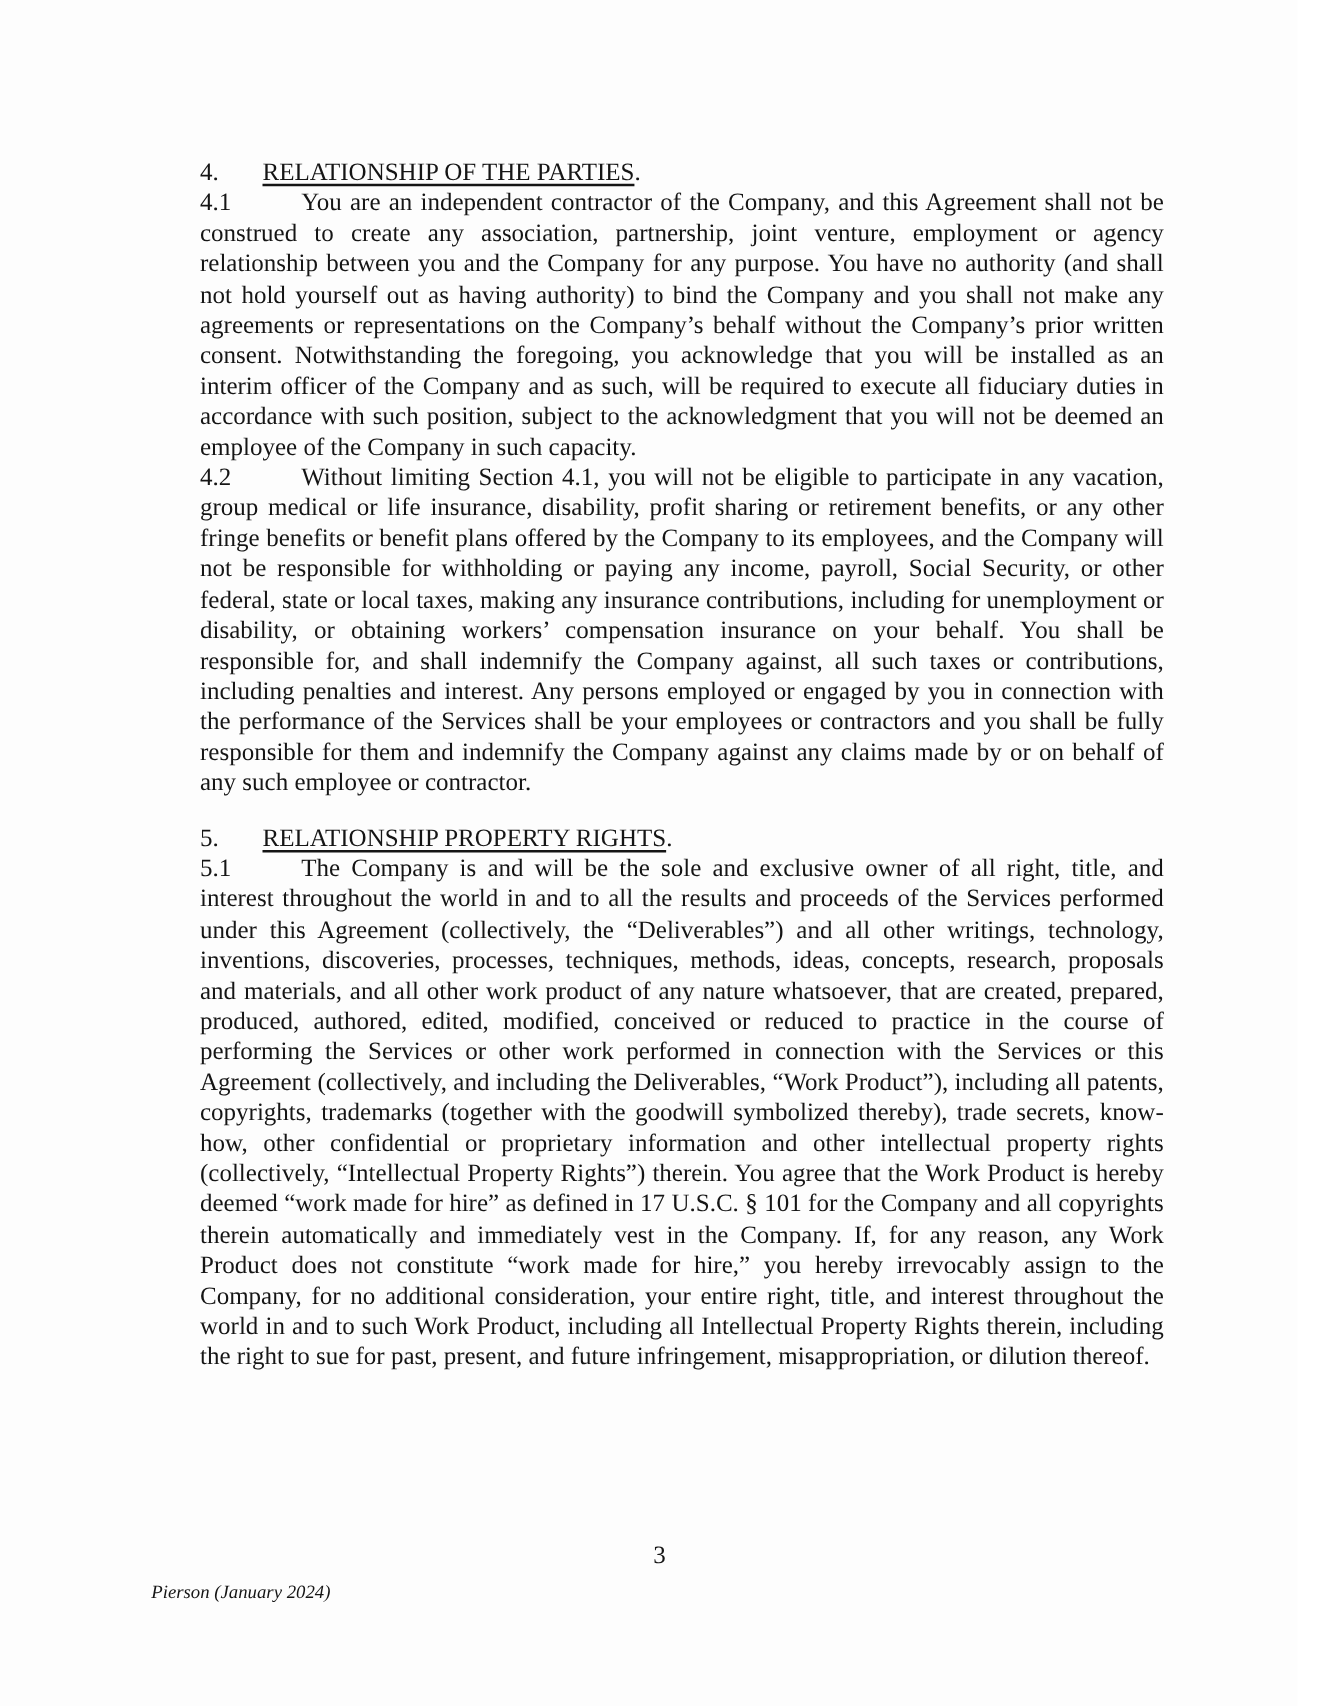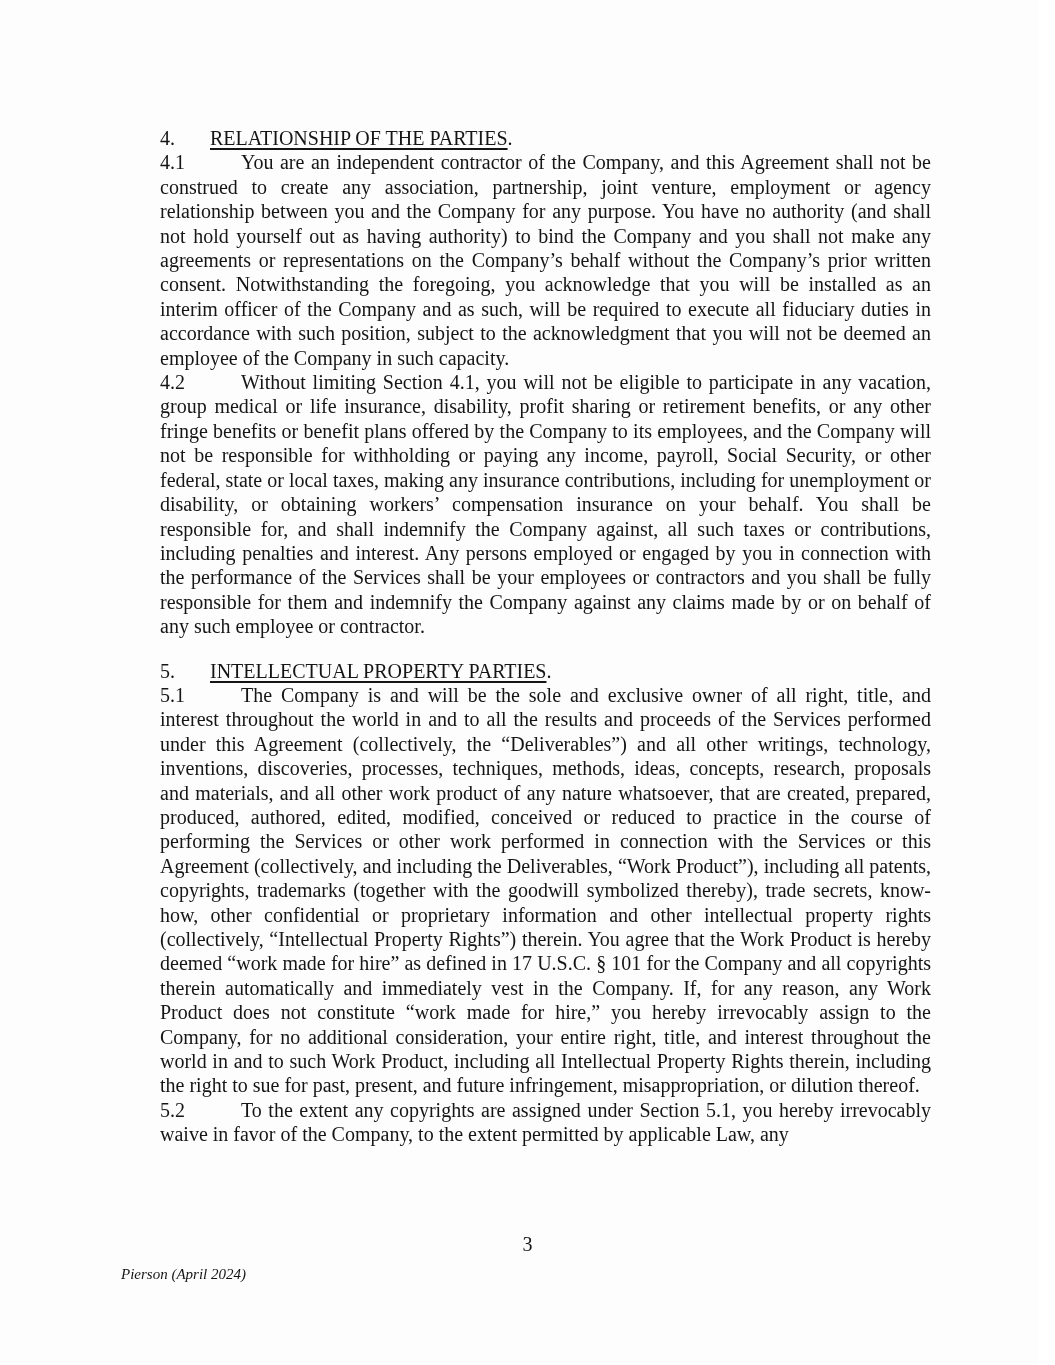--- a/index.html
+++ b/index.html
@@ -60,23 +60,22 @@
 
 <div class="page">
   <main class="content">
 
     <p class="heading"><span class="hnum">4.</span><span class="htitle">RELATIONSHIP OF THE PARTIES</span><span>.</span></p>
 
     <p class="para"><span class="pnum">4.1</span><span class="tab"></span><span>You are an independent contractor of the Company, and this Agreement shall not be construed to create any association, partnership, joint venture, employment or agency relationship between you and the Company for any purpose. You have no authority (and shall not hold yourself out as having authority) to bind the Company and you shall not make any agreements or representations on the Company’s behalf without the Company’s prior written consent.  Notwithstanding the foregoing, you acknowledge that you will be installed as an interim officer of the Company and as such, will be required to execute all fiduciary duties in accordance with such position, subject to the acknowledgment that you will not be deemed an employee of the Company in such capacity.</span></p>
 
     <p class="para"><span class="pnum">4.2</span><span class="tab"></span><span>Without limiting Section 4.1, you will not be eligible to participate in any vacation, group medical or life insurance, disability, profit sharing or retirement benefits, or any other fringe benefits or benefit plans offered by the Company to its employees, and the Company will not be responsible for withholding or paying any income, payroll, Social Security, or other federal, state or local taxes, making any insurance contributions, including for unemployment or disability, or obtaining workers’ compensation insurance on your behalf. You shall be responsible for, and shall indemnify the Company against, all such taxes or contributions, including penalties and interest. Any persons employed or engaged by you in connection with the performance of the Services shall be your employees or contractors and you shall be fully responsible for them and indemnify the Company against any claims made by or on behalf of any such employee or contractor.</span></p>
 
-    <p class="heading second"><span class="hnum">5.</span><span class="htitle">INTELLECTUAL PROPERTY PARTIES</span><span>.</span></p>
+    <p class="heading second"><span class="hnum">5.</span><span class="htitle">RELATIONSHIP PROPERTY RIGHTS</span><span>.</span></p>
 
     <p class="para"><span class="pnum">5.1</span><span class="tab"></span><span>The Company is and will be the sole and exclusive owner of all right, title, and interest throughout the world in and to all the results and proceeds of the Services performed under this Agreement (collectively, the </span><span class="bold-term">“Deliverables”</span><span>) and all other writings, technology, inventions, discoveries, processes, techniques, methods, ideas, concepts, research, proposals and materials, and all other work product of any nature whatsoever, that are created, prepared, produced, authored, edited, modified, conceived or reduced to practice in the course of performing the Services or other work performed in connection with the Services or this Agreement (collectively, and including the Deliverables, </span><span class="bold-term">“Work Product”</span><span>), including all patents, copyrights, trademarks (together with the goodwill symbolized thereby), trade secrets, know-how, other confidential or proprietary information and other intellectual property rights (collectively, </span><span class="bold-term">“Intellectual Property Rights”</span><span>) therein. You agree that the Work Product is hereby deemed “work made for hire” as defined in 17 U.S.C. § 101 for the Company and all copyrights therein automatically and immediately vest in the Company. If, for any reason, any Work Product does not constitute “work made for hire,” you hereby irrevocably assign to the Company, for no additional consideration, your entire right, title, and interest throughout the world in and to such Work Product, including all Intellectual Property Rights therein, including the right to sue for past, present, and future infringement, misappropriation, or dilution thereof.</span></p>
 
-    <p class="para"><span class="pnum">5.2</span><span class="tab"></span><span>To the extent any copyrights are assigned under Section 5.1, you hereby irrevocably waive in favor of the Company, to the extent permitted by applicable Law, any</span></p>
 
   </main>
 
   <div class="page-number">3</div>
-  <div class="footer-note">Pierson (April 2024)</div>
+  <div class="footer-note">Pierson (January 2024)</div>
 </div>
 
 </body></html>

